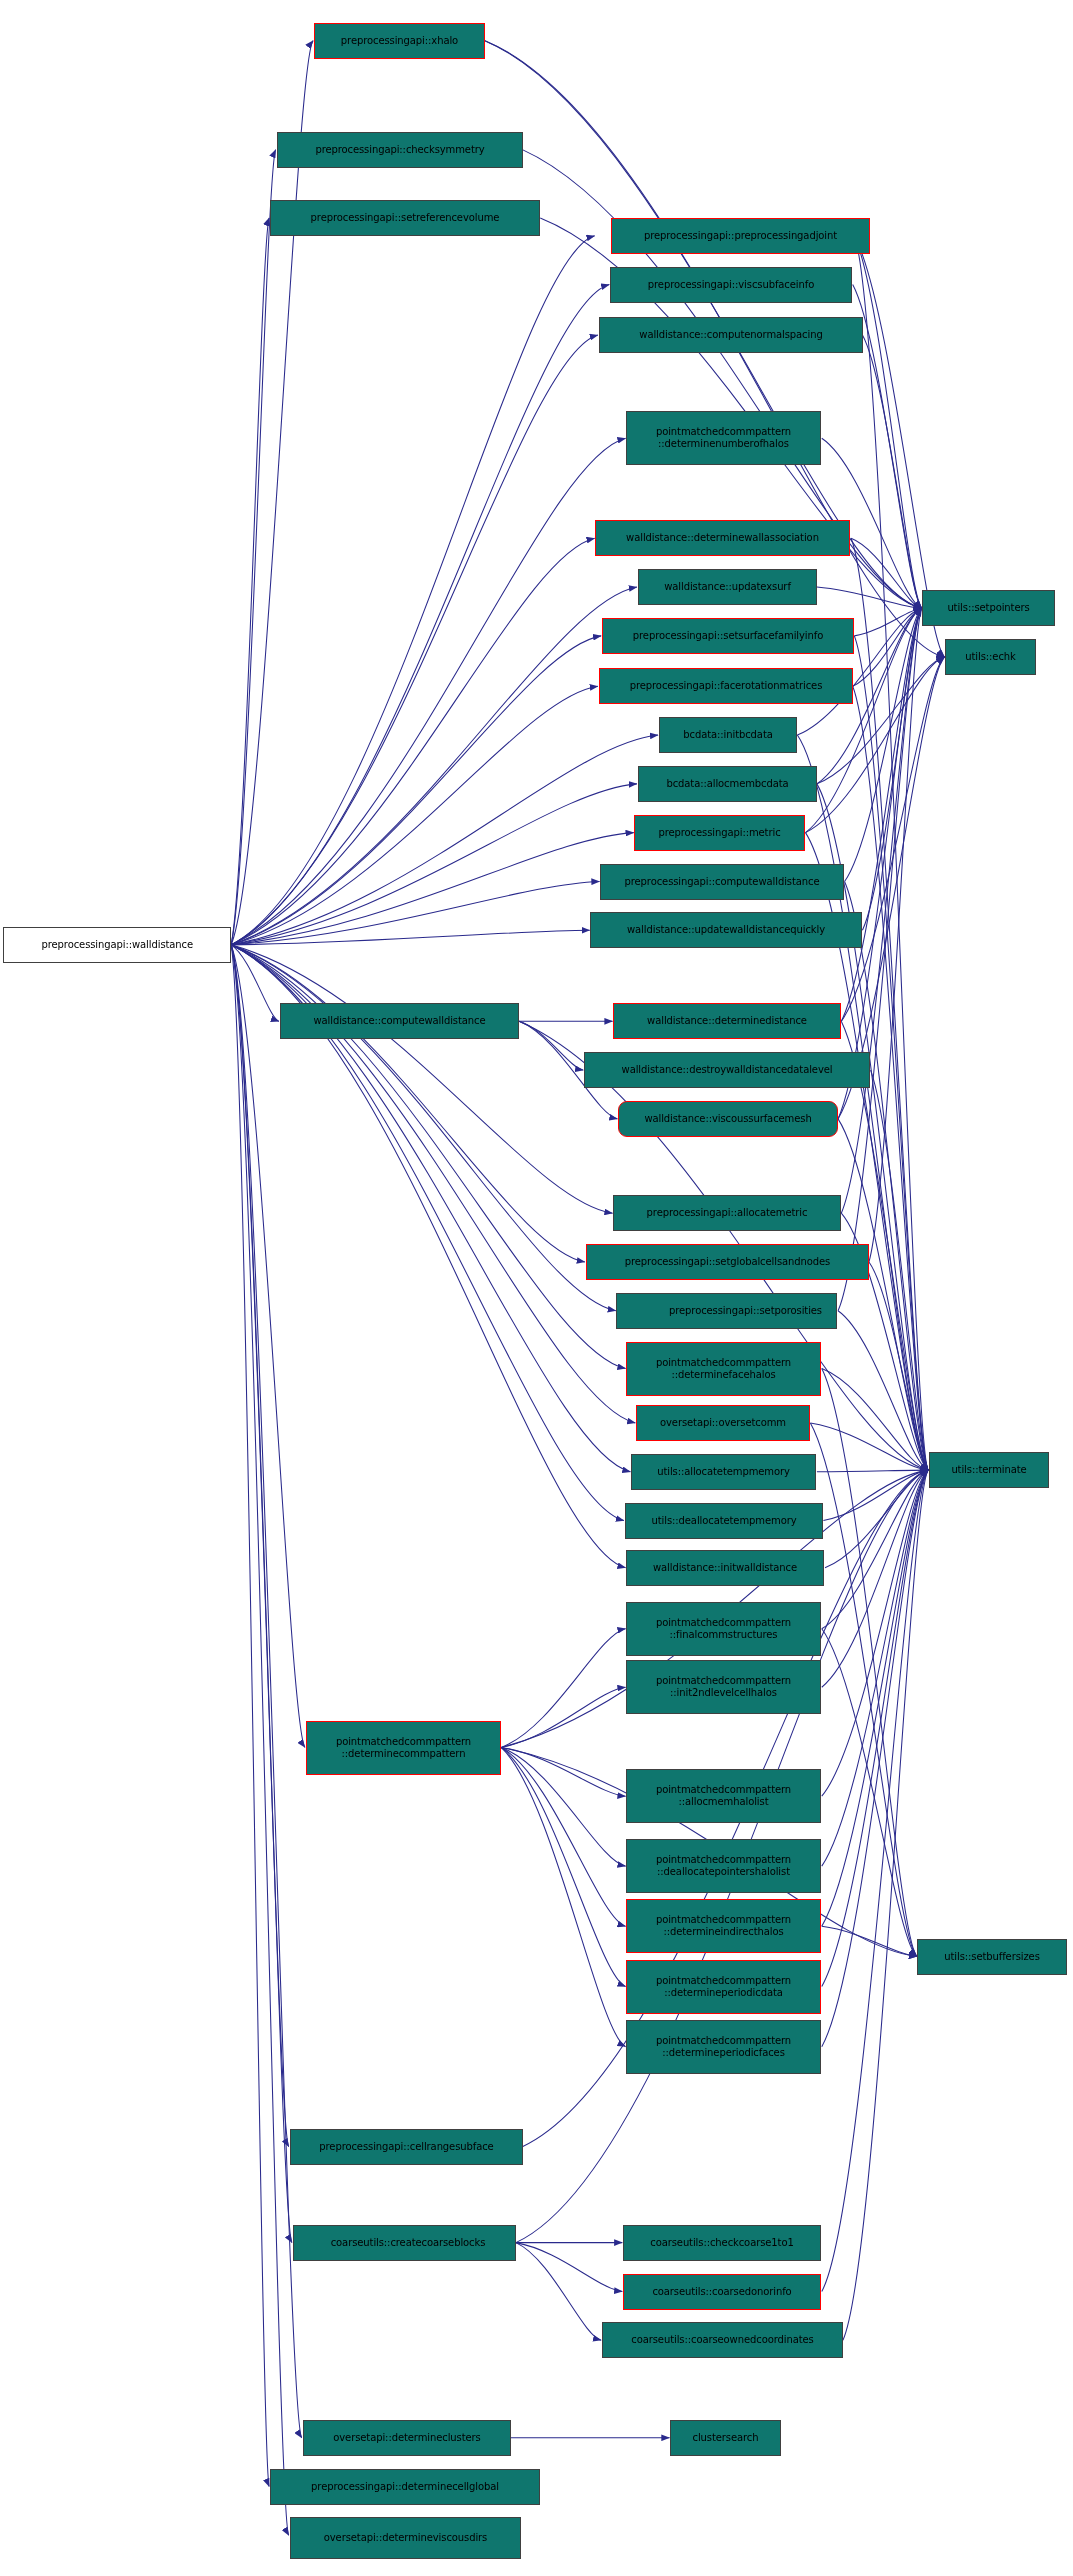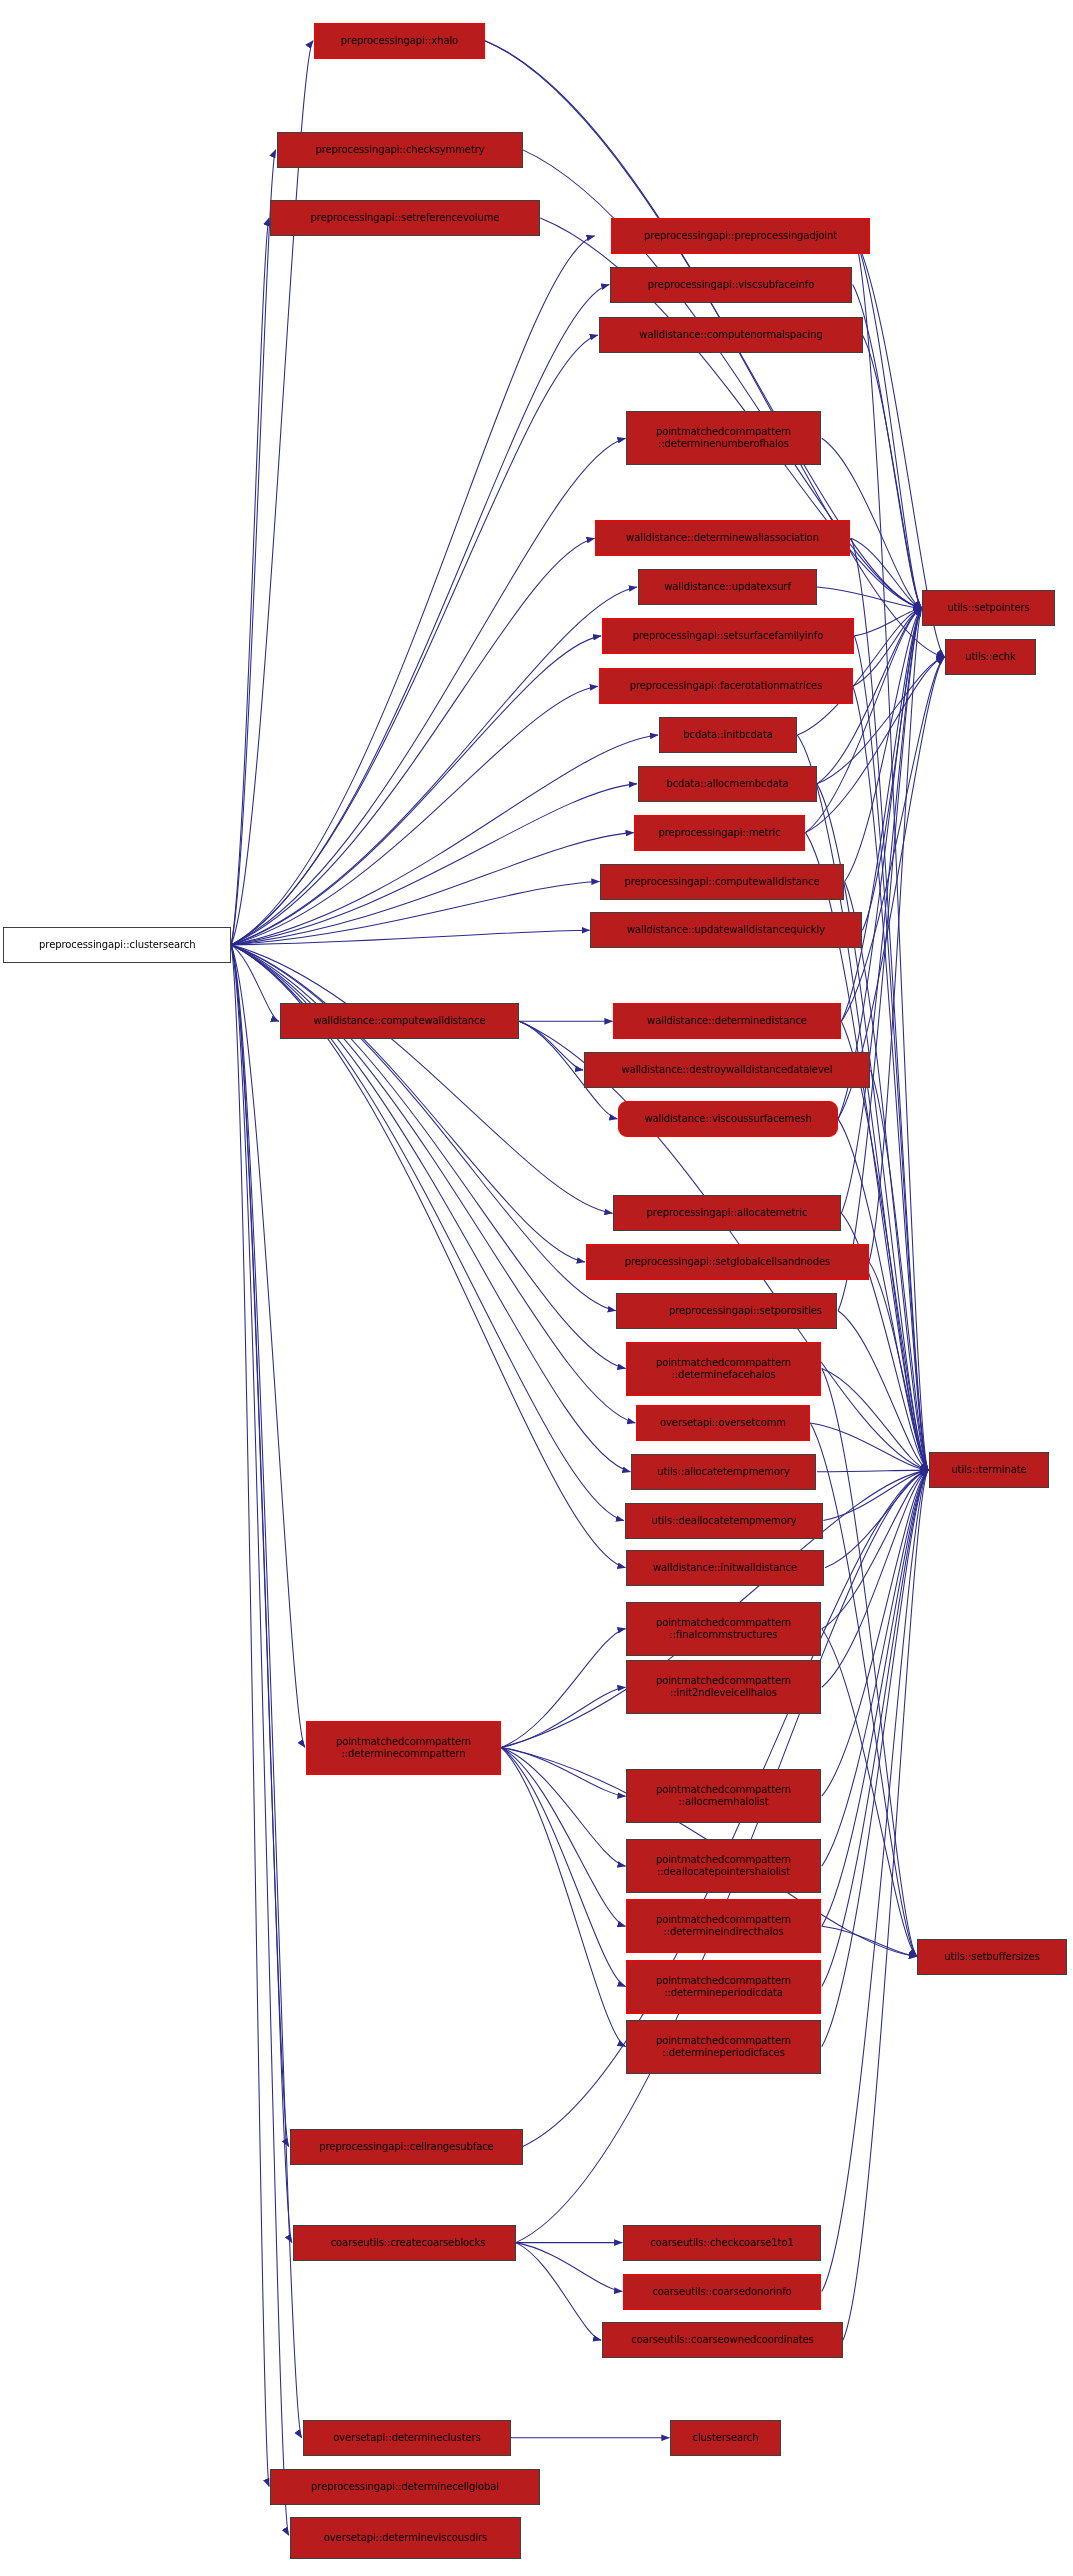--- a/index.html
+++ b/index.html
@@ -3,21 +3,21 @@
 <meta charset="utf-8">
 <style>
   html,body{margin:0;padding:0;background:#ffffff;}
   body{font-family:"DejaVu Sans","Liberation Sans",sans-serif;}
   #graph-root{position:relative;width:1074px;height:2576px;background:#fff;overflow:hidden;}
   svg#edges{position:absolute;left:0;top:0;width:1074px;height:2576px;}
   .node{
     position:absolute;
     box-sizing:border-box;
     border:1px solid #404040;
-    background:#b91c1c;
+    background:#0f766e;
     color:#000000;
     font-size:10px;
     line-height:12px;
     text-align:center;
     display:flex;
     align-items:center;
     justify-content:center;
     white-space:pre-line;
     letter-spacing:-0.1px;
     z-index:5;
@@ -142,21 +142,21 @@
         <path d="M 856.2045454545455,2388.3617424242425 C 902.7825454545455,2305.8617424242425 942.7065454545454,1554.8484848484848 967.1045454545455,1532.3484848484848" marker-end="url(#arrow)"></path>
         <path d="M 878.2454545454545,2439.2140151515155 C 915.5662727272727,2356.7140151515155 947.5555454545455,1554.8484848484848 967.1045454545455,1532.3484848484848" marker-end="url(#arrow)"></path>
         <path d="M 856.2045454545455,1426.40625 C 897.7979090909091,1508.90625 933.4493636363636,2016.6761363636363 955.2363636363636,2039.1761363636363" marker-end="url(#arrow)"></path>
         <path d="M 856.2045454545455,2007.8172348484848 C 897.7979090909091,2012.9914535984847 933.4493636363636,2037.7649857954545 955.2363636363636,2039.1761363636363" marker-end="url(#arrow)"></path>
         <path d="M 856.2045454545455,1697.6183712121212 C 897.7979090909091,1753.9754024621213 933.4493636363636,2023.8060369318182 955.2363636363636,2039.1761363636363" marker-end="url(#arrow)"></path>
         <path d="M 844.3363636363638,1483.1912878787878 C 890.9143636363638,1565.6912878787878 930.8383636363637,2016.6761363636363 955.2363636363636,2039.1761363636363" marker-end="url(#arrow)"></path>
         <path d="M 522.2,1821.3589015151515 C 704.0752727272727,1857.2987452651514 859.9683636363636,2029.3743607954545 955.2363636363636,2039.1761363636363" marker-end="url(#arrow)"></path>
       </g>
   </svg>
   <div id="node-layer">
-      <div class="node root" style="left: 3.3px; top: 927px; width: 228px; height: 36px;"><span>preprocessingapi::clustersearch</span></div>
+      <div class="node root" style="left: 3.3px; top: 927px; width: 228px; height: 36px;"><span>preprocessingapi::walldistance</span></div>
       <div class="node red" style="left: 314px; top: 23px; width: 171px; height: 36px;"><span>preprocessingapi::xhalo</span></div>
       <div class="node" style="left: 277px; top: 132px; width: 246px; height: 36px;"><span>preprocessingapi::checksymmetry</span></div>
       <div class="node" style="left: 270px; top: 200px; width: 270px; height: 36px;"><span>preprocessingapi::setreferencevolume</span></div>
       <div class="node red" style="left: 595px; top: 218px; width: 259px; height: 36px; margin-left: 16px;"><span>preprocessingapi::preprocessingadjoint</span></div>
       <div class="node" style="left: 610px; top: 267px; width: 242px; height: 36px;"><span>preprocessingapi::viscsubfaceinfo</span></div>
       <div class="node" style="left: 599px; top: 317px; width: 264px; height: 36px;"><span>walldistance::computenormalspacing</span></div>
       <div class="node" style="left: 626px; top: 411px; width: 195px; height: 54px;"><span>pointmatchedcommpattern
 ::determinenumberofhalos</span></div>
       <div class="node red" style="left: 595px; top: 520px; width: 255px; height: 36px;"><span>walldistance::determinewallassociation</span></div>
       <div class="node" style="left: 638px; top: 569px; width: 179px; height: 36px;"><span>walldistance::updatexsurf</span></div>

